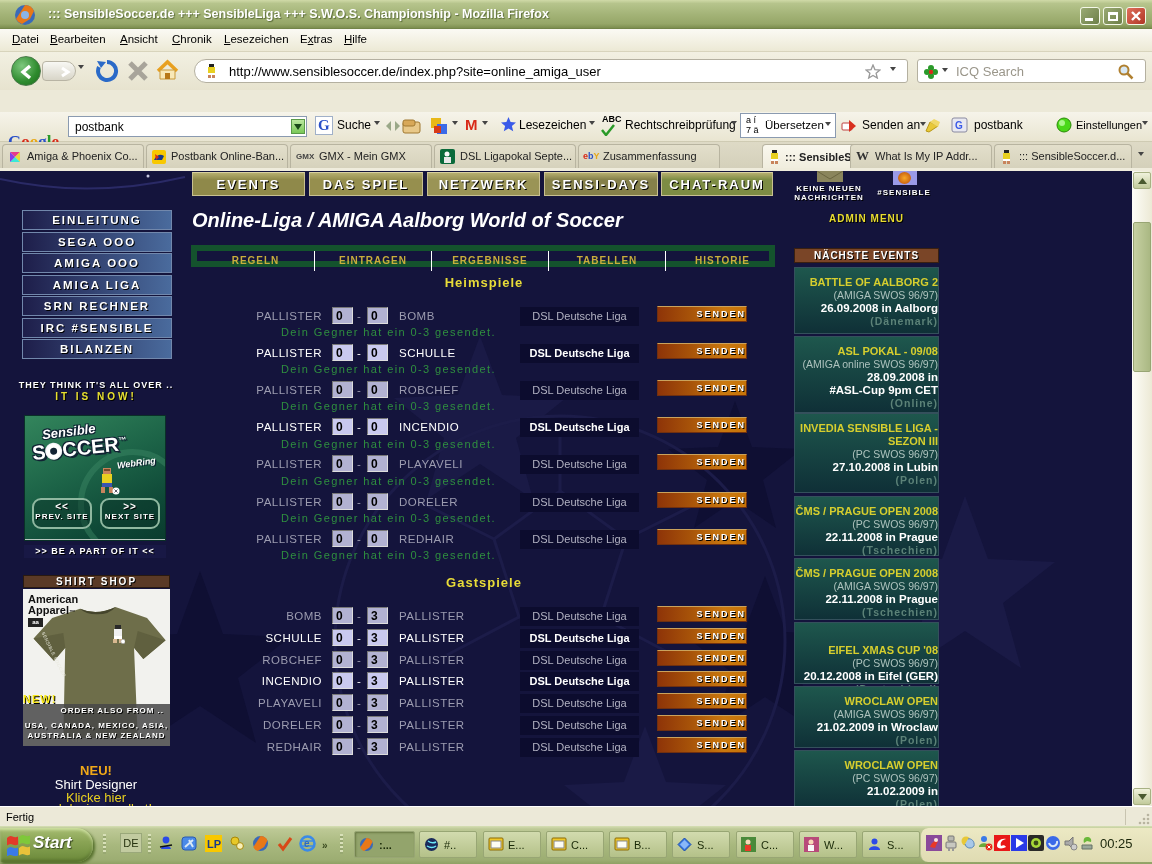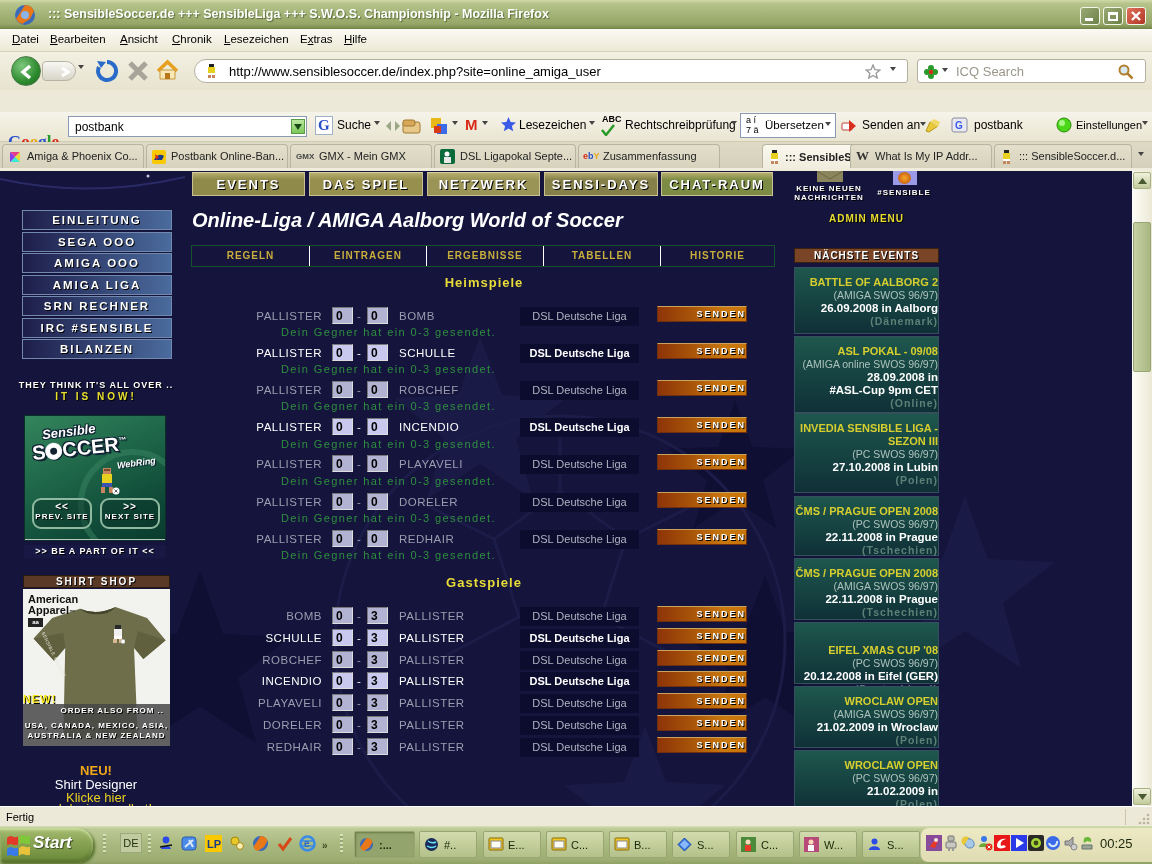--- a/index.html
+++ b/index.html
@@ -369,21 +369,21 @@
 <div class="a px" style="left:0;top:104px;width:141px;color:#f8e818;font-size:11px;letter-spacing:1px">NEW!</div>
 <div class="a px" style="left:0;top:117px;width:141px;text-align:right;color:#fff;font-size:8px;letter-spacing:1px">ORDER ALSO FROM ..</div>
 <div class="a px" style="left:0;top:132px;width:147px;text-align:center;color:#fff;font-size:8px;letter-spacing:1px">USA, CANADA, MEXICO, ASIA,</div>
 <div class="a px" style="left:0;top:142px;width:147px;text-align:center;color:#fff;font-size:8px;letter-spacing:1px">AUSTRALIA &amp; NEW ZEALAND</div>
 </div>
 <div class="a" style="left:0;top:592px;width:192px;text-align:center;color:#f0a818;font-size:13px;font-weight:bold">NEU!</div>
 <div class="a" style="left:0;top:606px;width:192px;text-align:center;color:#fff;font-size:13px">Shirt Designer</div>
 <div class="a" style="left:0;top:619px;width:192px;text-align:center;color:#e8d020;font-size:13px">Klicke hier</div>
 <div class="a" style="left:0;top:630px;width:192px;text-align:center;color:#e8d020;font-size:13px">und designe selbst!</div>
 <div class="a" style="left:192px;top:38px;font-size:20px;font-weight:bold;font-style:italic;color:#fff">Online-Liga / AMIGA Aalborg World of Soccer</div>
-<div class="a" style="left:191px;top:74px;width:584px;height:22px;border:1px solid #14532d">
+<div class="a" style="left:191px;top:74px;width:584px;height:22px;border:6px solid #14532d">
 <div class="cell" style="left:0;width:117px;border-left:none">REGELN</div>
 <div class="cell" style="left:117px;width:117px">EINTRAGEN</div>
 <div class="cell" style="left:234px;width:117px">ERGEBNISSE</div>
 <div class="cell" style="left:351px;width:117px">TABELLEN</div>
 <div class="cell" style="left:468px;width:114px">HISTORIE</div>
 </div>
 <div class="a" style="left:192px;top:104px;width:584px;text-align:center;color:#e8dc38;font-size:13px;font-weight:bold;letter-spacing:1px">Heimspiele</div>
 <div class="row" style="top:134.5px">
 <span class="nm" style="left:192px;width:130px;text-align:right">PALLISTER</span>
 <span class="sc" style="left:332px">0</span>

